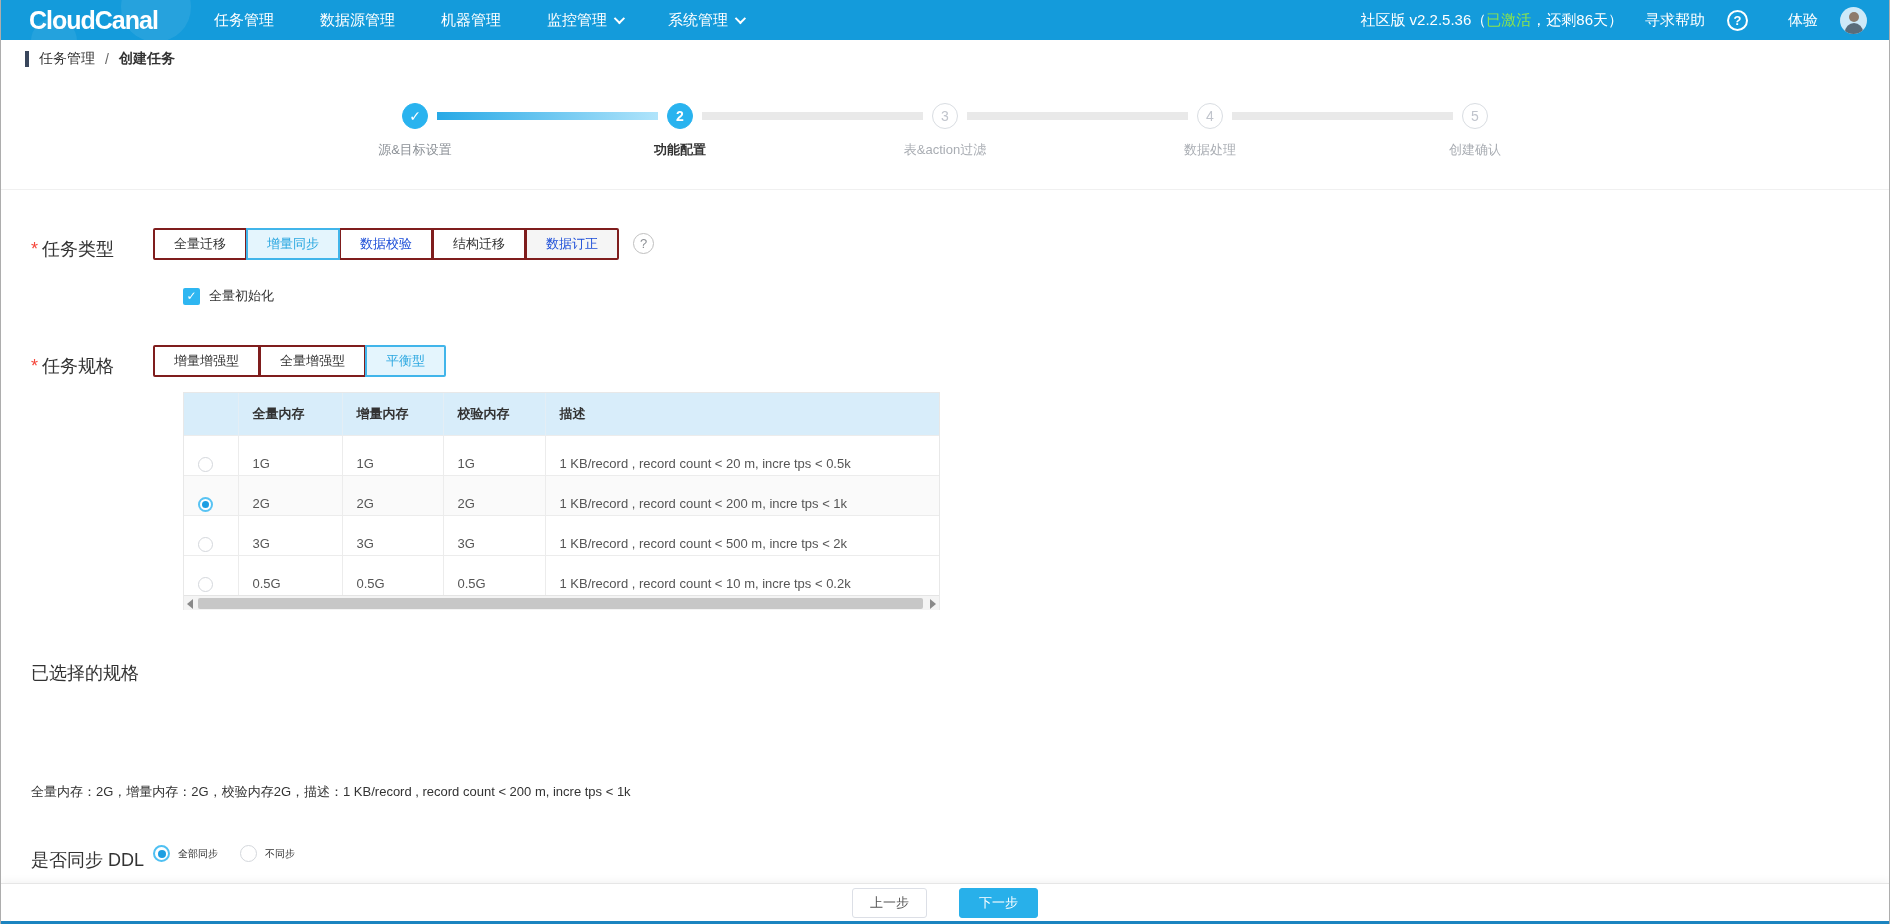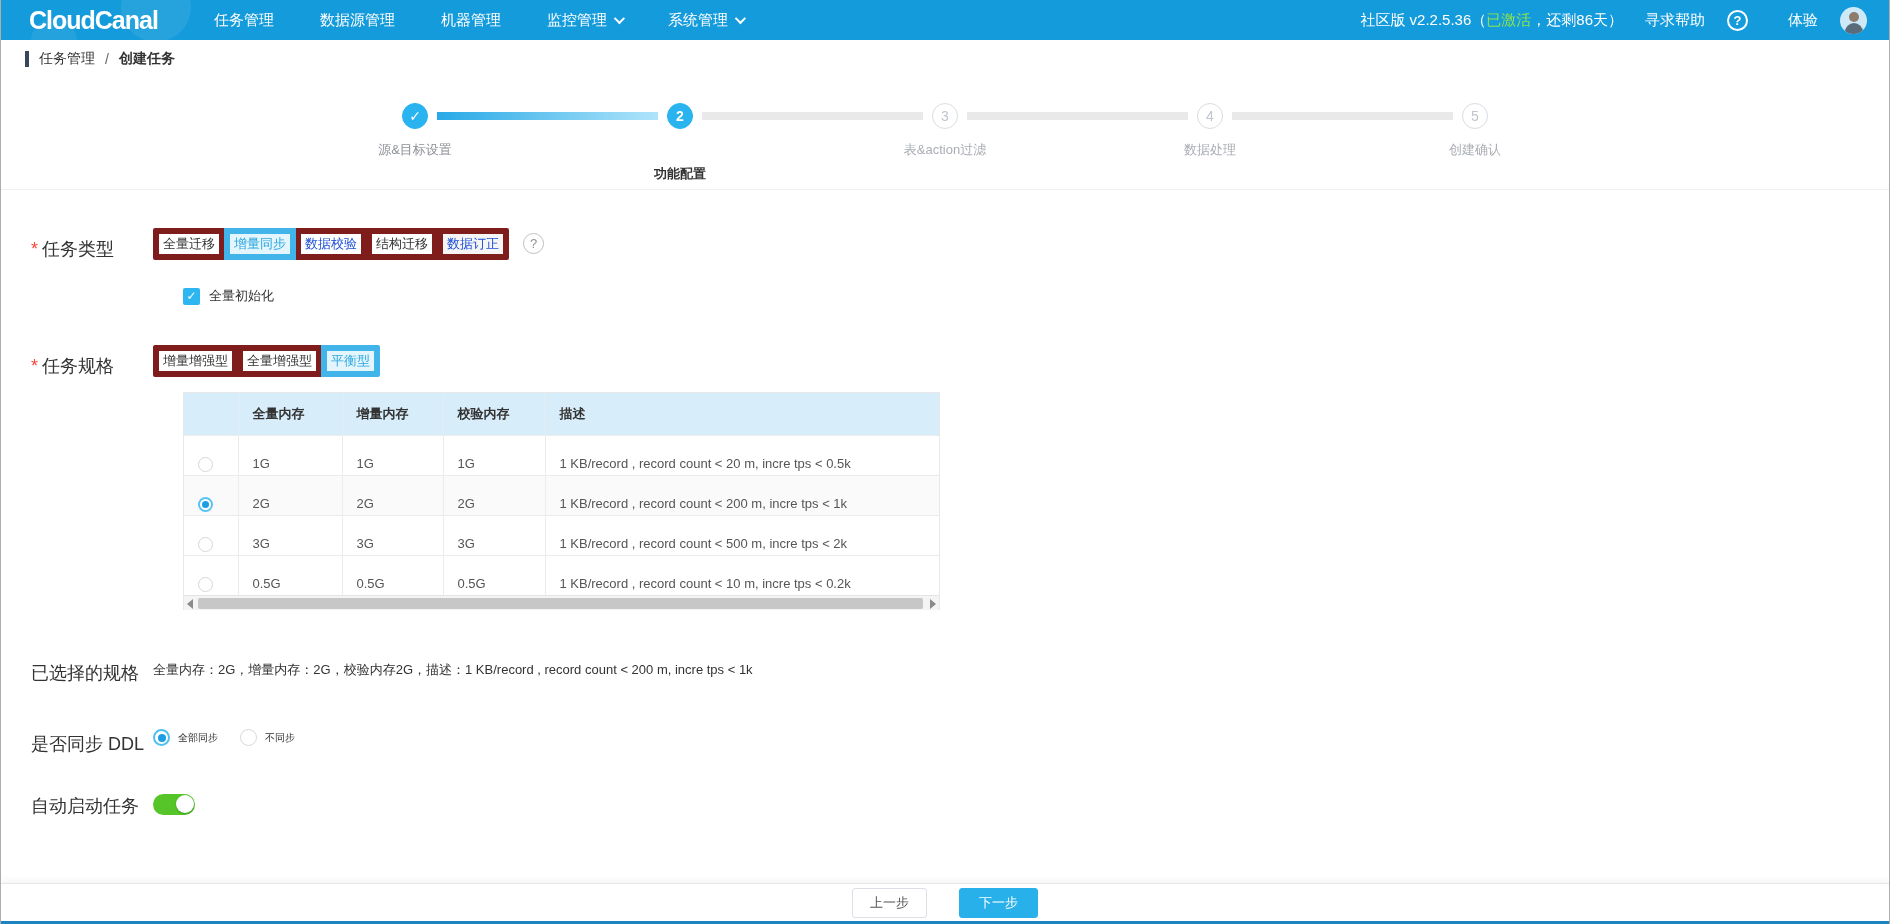--- a/index.html
+++ b/index.html
@@ -41,31 +41,31 @@
   
   .stepper-section { padding:26px 0 60px; border-bottom:1px solid #f0f0f0; }
   .stepper { display:flex; align-items:flex-start; width:1086px; margin:0 auto; }
   .step { position:relative; width:26px; flex:0 0 26px; }
   .step-circle { width:26px; height:26px; border-radius:50%; display:flex; align-items:center;
     justify-content:center; font-size:14px; background:#fff; border:1px solid #d9dde2; color:#c0c4cc; }
   .step.done .step-circle, .step.active .step-circle { background:#29b3ef; border-color:#29b3ef; color:#fff; font-weight:bold; }
   .step-label { position:absolute; top:38px; left:50%; transform:translateX(-50%);
     white-space:nowrap; font-size:13px; color:#a9adb3; }
   .step.done .step-label { color:#8b9096; }
-  .step.active .step-label { color:#333; font-weight:bold;margin-top:24px; }
+  .step.active .step-label { color:#333; font-weight:bold; }
   .connector { flex:1 1 auto; height:8px; margin:9px 9px 0; background:#e9e9e9; }
   .connector.grad { background:linear-gradient(90deg,#27a9e6,#b0e4fb); }
   
   .form { padding:38px 0 0 30px; }
   .form-row { display:flex; margin-bottom:0; }
   .form-label { width:122px; flex:0 0 122px; font-size:18px; color:#333; padding-top:9px; }
   .req { color:#f5473b; margin-right:4px; }
   
   .btn-group { display:inline-flex; }
-  .gbtn { height:32px; padding:0 4px; background:#fff; border:6px solid #7f1d1d; font-size:13px;
+  .gbtn { height:32px; padding:0 19px; background:#fff; border:2px solid #7f1d1d; font-size:13px;
     color:#333; display:flex; align-items:center; cursor:pointer; margin-left:-1px; white-space:nowrap; }
   .gbtn:first-child { margin-left:0; border-radius:2px 0 0 2px; }
   .gbtn:last-child { border-radius:0 2px 2px 0; }
   .gbtn.selected { background:#e4f5fd; border-color:#41b5ea; color:#2aa7e0; z-index:2; position:relative; }
   .gbtn.disabled { color:#1d4ed8; cursor:not-allowed; }
   .gbtn.disabled-bg { background:#f5f5f5; }
   .qmark { width:21px; height:21px; border:1px solid #bfbfbf; border-radius:50%; color:#8d9095;
     display:flex; align-items:center; justify-content:center; font-size:13px; margin:5px 0 0 14px; cursor:pointer; }
   .checkbox-line { display:flex; align-items:center; margin:26px 0 40px 152px; }
   .checkbox { width:17px; height:17px; background:#2eb6f1; border-radius:2px; color:#fff; font-size:12px;
@@ -87,21 +87,21 @@
   .radio.on { border:2px solid #58c3f3; }
   .radio.on::after { content:""; position:absolute; left:2px; top:2px; width:7px; height:7px;
     border-radius:50%; background:#1d9ee2; }
   
   .hscroll { height:15px; background:#f4f4f4; border-top:1px solid #e4e4e4; position:relative; }
   .hscroll .thumb { position:absolute; left:14px; right:16px; top:2px; height:11px; background:#c7c7c7; border-radius:2px; cursor:pointer; }
   .hscroll .arr { position:absolute; top:3px; width:0; height:0; border-top:5px solid transparent; border-bottom:5px solid transparent; cursor:pointer; }
   .hscroll .arr.left { left:3px; border-right:6px solid #8a8a8a; }
   .hscroll .arr.right { right:3px; border-left:6px solid #8a8a8a; }
   
-  .selected-spec { display:flex; margin-top:42px; }
+  .selected-spec { display:flex; margin-top:42px;flex-direction:column; }
   .selected-spec .value { font-size:13px; color:#333; padding-top:9px; }
   .desc-row { display:flex; margin-top:30px; }
   .desc-row textarea { width:288px; height:48px; border:1px solid #d9dce1; border-radius:3px;
     resize:both; font-family:inherit; font-size:13px; padding:6px 8px; color:#333; outline:none; }
   
   .ddl-row { display:flex; margin-top:38px; align-items:flex-start; }
   .radio-opt { display:flex; align-items:center; margin-right:22px; cursor:pointer; }
   .radio-big { width:17px; height:17px; border-radius:50%; border:1px solid #d4d7dc; background:#fff; position:relative; }
   .radio-big.on { border:2px solid #4fc0f2; background:#fff; }
   .radio-big.on::after { content:""; position:absolute; left:2.5px; top:2.5px; width:8px; height:8px; border-radius:50%; background:#1d9ee2; }

